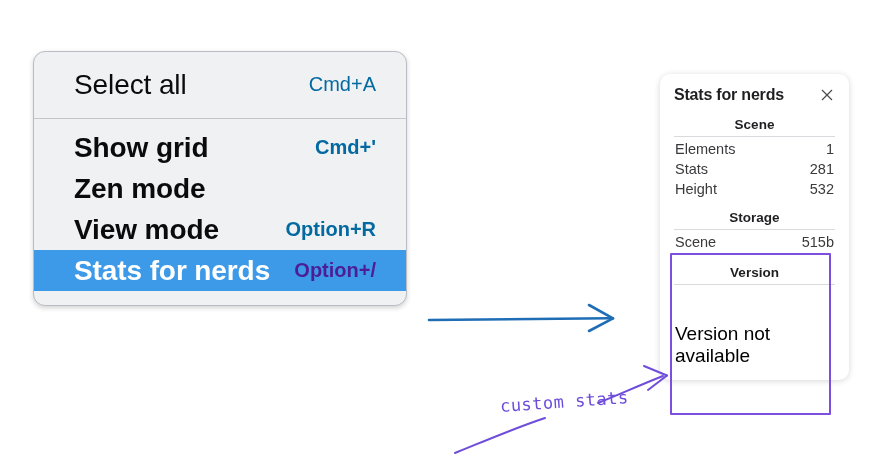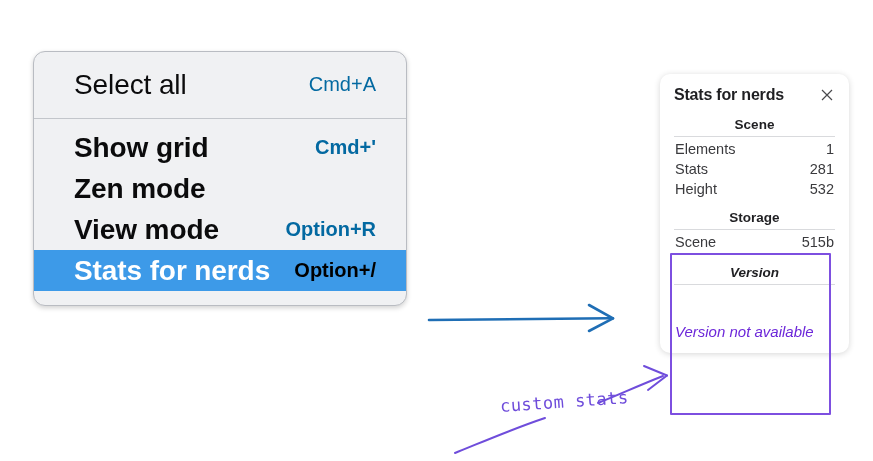--- a/index.html
+++ b/index.html
@@ -59,21 +59,21 @@
   }
   .menu-item .mi-shortcut {
     font-size: 20px;
     color: #0369a1;
     white-space: nowrap;
   }
   .menu-item.selected {
     background: #3d9ae8;
   }
   .menu-item.selected .mi-label { color: #ffffff; }
-  .menu-item.selected .mi-shortcut { color: #000000; }
+  .menu-item.selected .mi-shortcut { color: #4c1d95; }
 
   
   #stats-panel {
     position: absolute;
     left: 660px;
     top: 74px;
     width: 189px;
     background: #ffffff;
     border-radius: 10px;
     box-shadow: 0 1px 6px rgba(0,0,0,0.16);
@@ -114,22 +114,22 @@
   .stat-row {
     display: flex;
     justify-content: space-between;
     align-items: baseline;
     font-size: 14.5px;
     color: #3a3a3d;
     padding: 2px 3px;
   }
   .stat-row .sv { color: #3a3a3d; }
   .plain-row {
-    font-size: 15px;
-    color: #6d28d9;
+    font-size: 19px;
+    color: #000000;
     padding: 3px 3px 1px 3px;
     margin-top: 35px;
   }
   
   #custom-stats-box {
     position: absolute;
     left: 670px;
     top: 253px;
     width: 161px;
     height: 162px;
@@ -227,21 +227,21 @@
 
     <div style="margin-top:8px;">
       <div class="sec-head">Storage</div>
       <div class="sec-rule"></div>
       <div class="stat-row">
         <span class="sl">Scene</span>
         <span class="sv">515b</span>
       </div>
     </div>
 
-    <div style="margin-top:10px;font-style:italic;">
+    <div style="margin-top:10px;">
       <div class="sec-head">Version</div>
       <div class="sec-rule"></div>
       <div class="plain-row">Version not available</div>
     </div>
 
   </div>
 
   <div id="custom-stats-box"></div>
 
   <svg class="overlay" viewBox="0 0 873 461">

